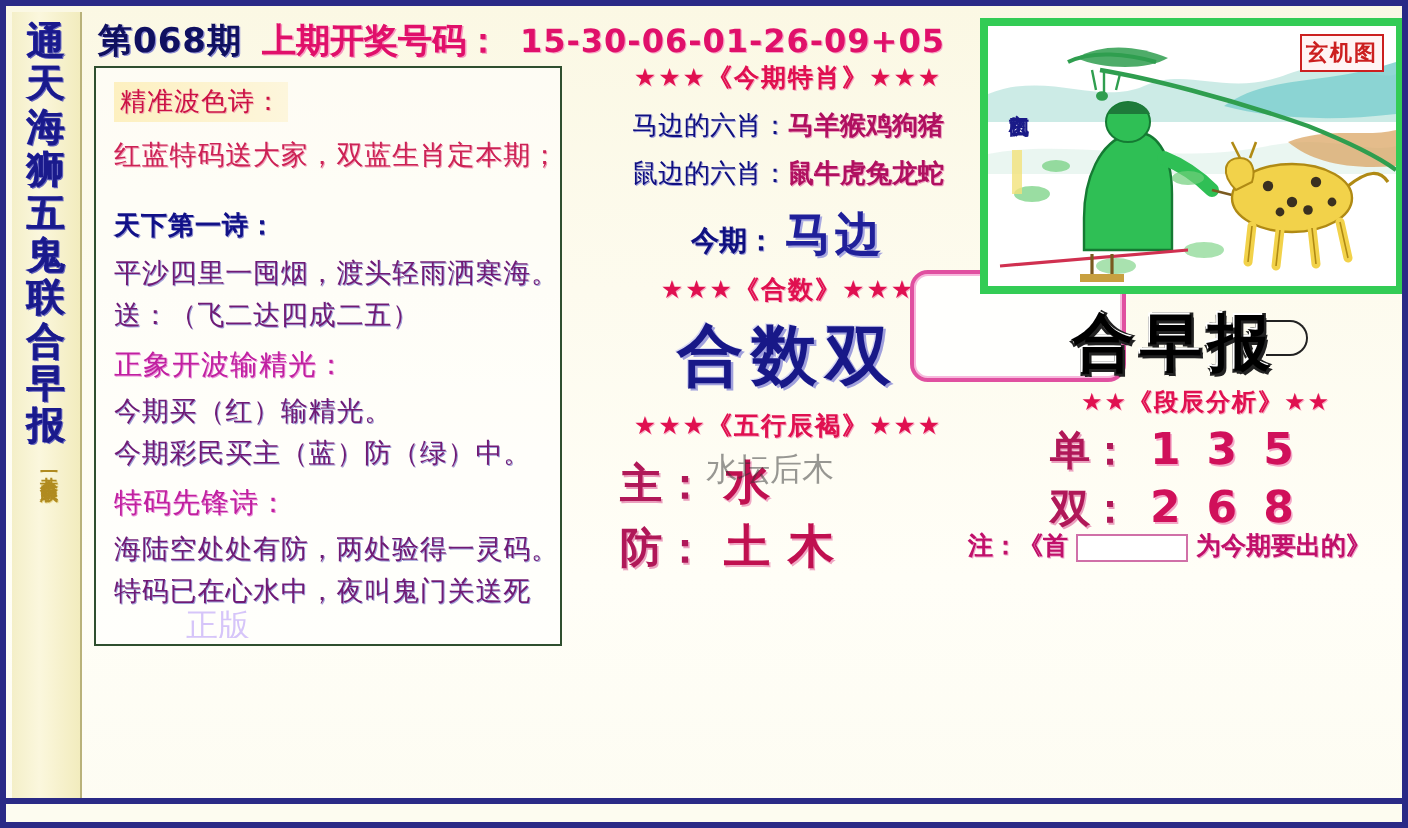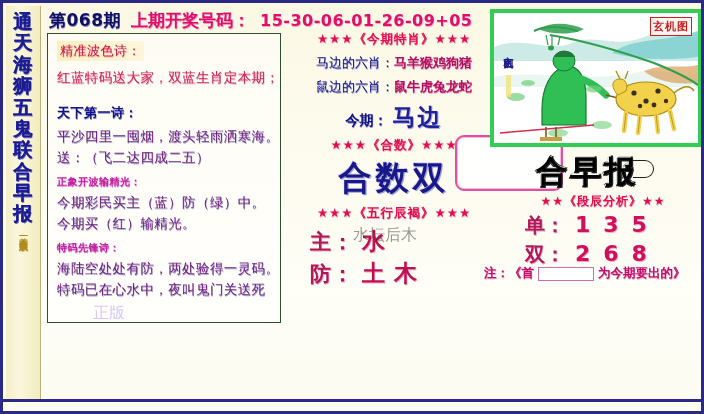--- a/index.html
+++ b/index.html
@@ -58,21 +58,21 @@
     padding:1px 3px;margin:2px 0 5px 4px;
     text-shadow:0.5px 0.5px 0 #f0b0b0;
     letter-spacing:0.5px;
   }
   .lpanel .hd2{
     display:inline-block;font-size:13px;font-weight:bold;color:#111188;
     margin:6px 0 3px 4px;letter-spacing:0.5px;
     text-shadow:0.5px 0.5px 0 #9090cf;
   }
   .lpanel .hd3{
-    display:inline-block;font-size:10px;font-weight:bold;
+    display:inline-block;font-size:14px;font-weight:normal;
     color:#c020a0;margin:4px 0 2px 4px;letter-spacing:0.5px;
     text-shadow:0.5px 0.5px 0 #e890d8;
   }
   .lpanel .line{
     font-size:13.5px;color:#701a75;margin:3px 0 3px 4px;letter-spacing:0.4px;
     text-shadow:0.5px 0.5px 0 #a0a0d8;white-space:nowrap;
   }
   .lpanel .line.rose{color:#cc2255;text-shadow:0.5px 0.5px 0 #f0a0b8;}
   .lpanel .spacer{height:8px;}
   .faint{
@@ -200,22 +200,22 @@
   </div>
 
   <div class="lpanel">
     <div class="hd">精准波色诗：</div>
     <div class="line rose">红蓝特码送大家，双蓝生肖定本期；</div>
     <div class="spacer"></div>
     <div class="hd2">天下第一诗：</div>
     <div class="line">平沙四里一囤烟，渡头轻雨洒寒海。</div>
     <div class="line">送：（飞二达四成二五）</div>
     <div class="hd3">正象开波输精光：</div>
+    <div class="line">今期买（红）输精光。</div>
     <div class="line">今期彩民买主（蓝）防（绿）中。</div>
-    <div class="line">今期买（红）输精光。</div>
     <div class="hd3">特码先锋诗：</div>
     <div class="line">海陆空处处有防，两处验得一灵码。</div>
     <div class="line">特码已在心水中，夜叫鬼门关送死</div>
   </div>
   <div class="faint">正版</div>
 
   <div class="mid">
     <div class="starline">★★★《今期特肖》★★★</div>
     <div class="zodiac">
       <span>马边的六肖：</span><b>马羊猴鸡狗猪</b>

